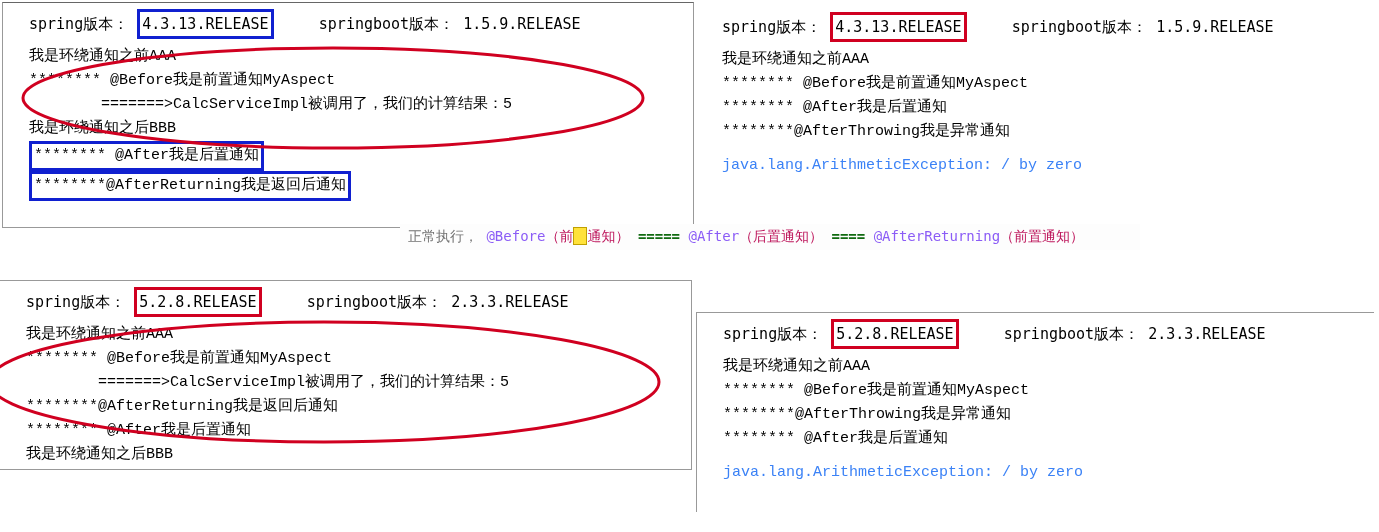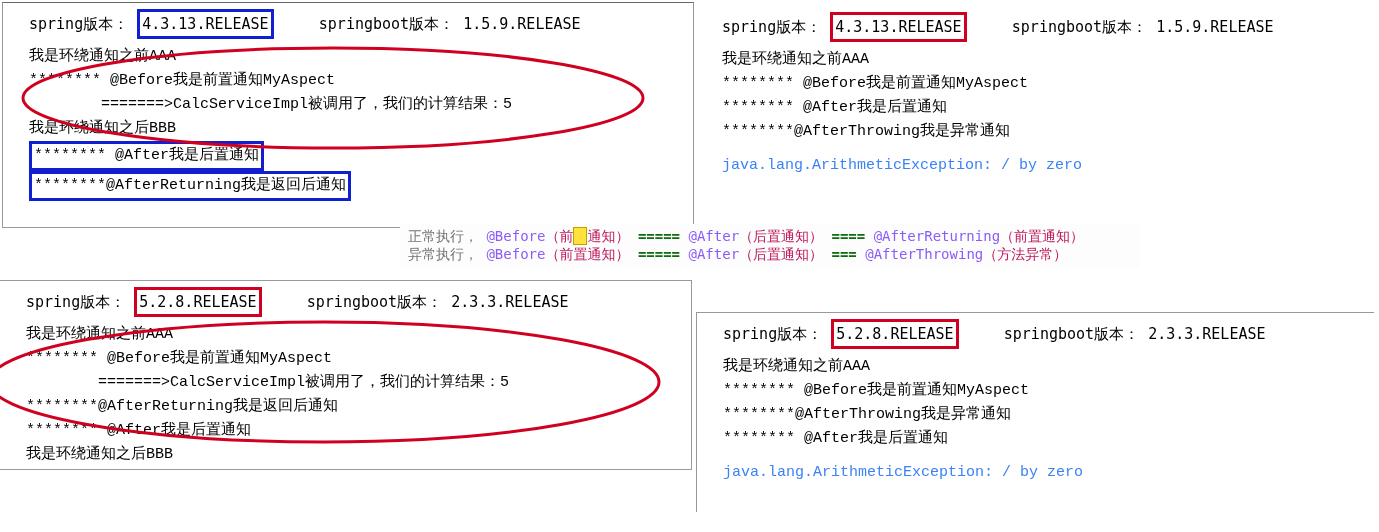--- a/index.html
+++ b/index.html
@@ -95,28 +95,20 @@
 
   <div class="summary">
     <div>
       <span class="lbl">正常执行，</span>
       <span class="anno">@Before</span><span class="paren">（前<span class="cursor"></span>通知）</span>
       <span class="eq">=====</span>
       <span class="anno">@After</span><span class="paren">（后置通知）</span>
       <span class="eq">====</span>
       <span class="anno">@AfterReturning</span><span class="paren">（前置通知）</span>
     </div>
-    <div>
-      <span class="lbl">异常执行，</span>
-      <span class="anno">@Before</span><span class="paren">（前置通知）</span>
-      <span class="eq">=====</span>
-      <span class="anno">@After</span><span class="paren">（后置通知）</span>
-      <span class="eq">===</span>
-      <span class="anno">@AfterThrowing</span><span class="paren">（方法异常）</span>
-    </div>
   </div>
 
   <div class="panel bl">
     <div class="hdr">
       <span>spring版本：</span>
       <span class="box-red ver">5.2.8.RELEASE</span>
       &nbsp;&nbsp;&nbsp;
       <span>springboot版本：</span>
       <span class="ver">2.3.3.RELEASE</span>
     </div>

